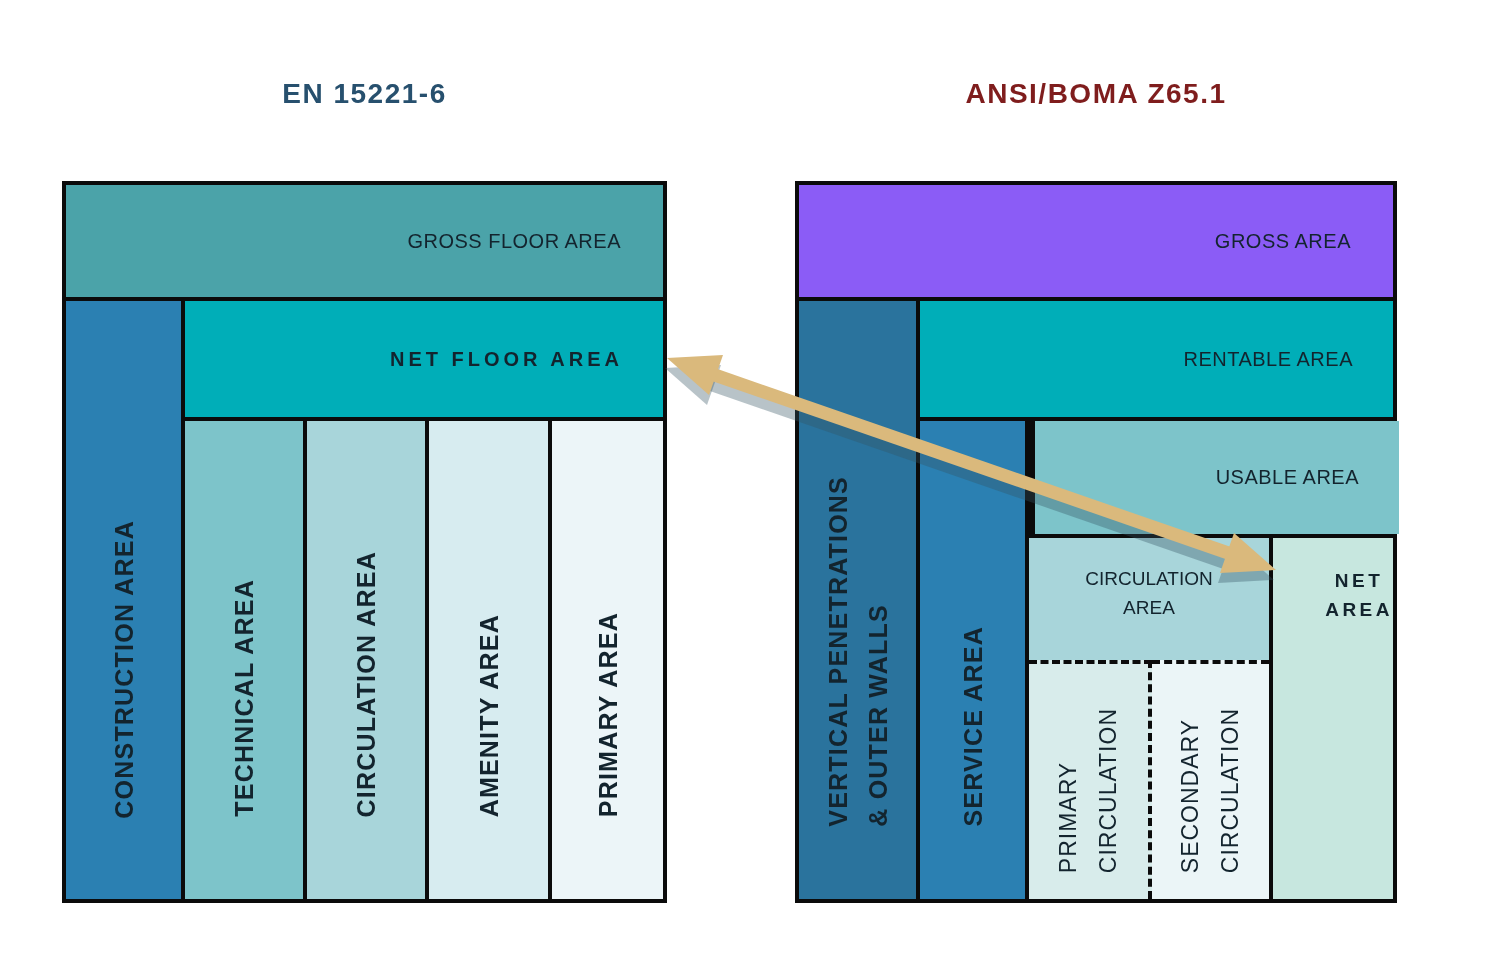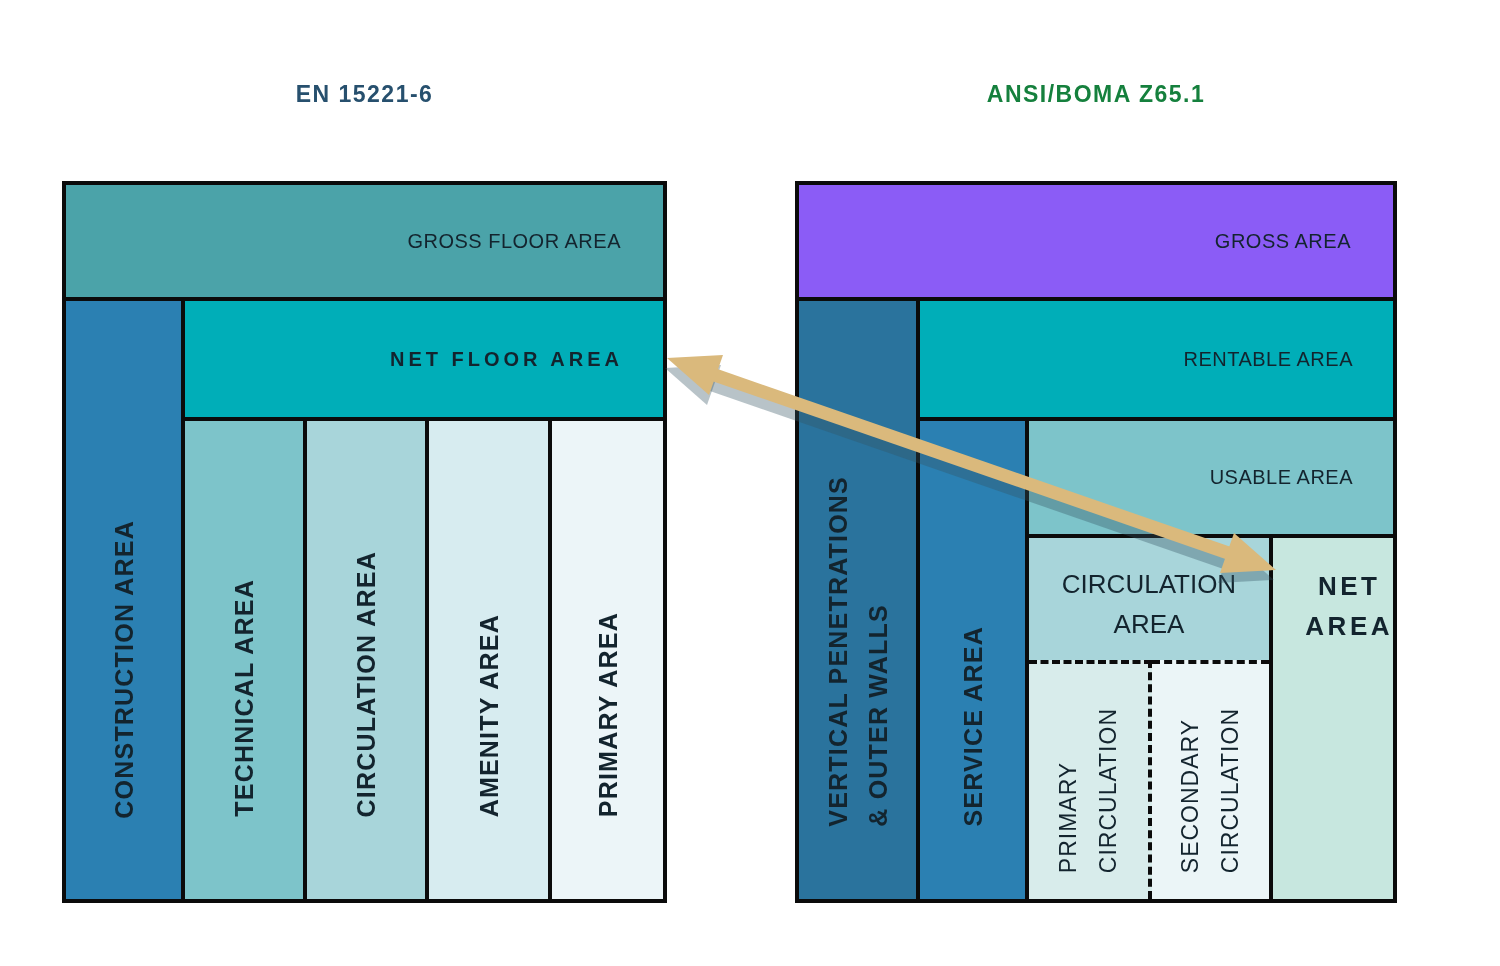--- a/index.html
+++ b/index.html
@@ -3,51 +3,51 @@
 <meta charset="utf-8">
 <style>
   html,body{margin:0;padding:0;}
   .page{
     position:relative;width:1500px;height:966px;overflow:hidden;
     background:#ffffff;
     font-family:"Liberation Sans","DejaVu Sans",sans-serif;
   }
   .title{
     position:absolute;top:72px;height:44px;line-height:44px;
-    text-align:center;font-size:23px;font-weight:700;letter-spacing:1.5px;
+    text-align:center;font-size:28px;font-weight:700;letter-spacing:1.5px;
   }
   .diagram{position:absolute;top:181px;height:722px;}
   .cell{position:absolute;display:flex;box-sizing:border-box;}
   
   .hcell{align-items:center;justify-content:flex-end;}
   .hlbl{font-size:20px;font-weight:400;letter-spacing:0.5px;white-space:nowrap;}
   .hlbl.strong{font-weight:700;letter-spacing:4px;}
   
   .vcell{align-items:flex-end;justify-content:center;}
   .vlbl{
     writing-mode:vertical-rl;transform:rotate(180deg);
     font-size:25px;font-weight:700;letter-spacing:1.2px;line-height:1.6;
     white-space:pre-line;
   }
   .vlbl.small{font-size:23px;font-weight:400;letter-spacing:1px;line-height:1.75;}
   
   .tcell{align-items:flex-start;justify-content:center;}
-  .tlbl{font-size:26px;line-height:1.55;text-align:center;white-space:pre-line;}
+  .tlbl{font-size:19px;line-height:1.55;text-align:center;white-space:pre-line;}
   .tlbl.strong{font-weight:700;letter-spacing:3.5px;}
   .dashed-top{border-top:4px dashed #0b0b0b;}
   .dashed-right{border-right:4px dashed #0b0b0b;}
   .arrow-overlay{position:absolute;left:0;top:0;width:1500px;height:966px;pointer-events:none;}
 </style>
 </head>
 <body>
 
 <div class="page" style="background-color: rgb(255, 255, 255);">
 
   <div class="title" style="left: 62px; width: 605px; color: rgb(39, 80, 110);">EN 15221-6</div>
-  <div class="title" style="left: 795px; width: 602px; color: #15803d;">ANSI/BOMA Z65.1</div>
+  <div class="title" style="left: 795px; width: 602px; color: #7f1d1d;">ANSI/BOMA Z65.1</div>
 
   <div class="diagram" style="left: 62px; width: 605px; background-color: rgb(11, 11, 11); color: rgb(19, 36, 46);">
 
     <div class="cell hcell" style="left: 4px; top: 4px; width: 597px; height: 112px; padding-right: 42px; background-color: rgb(75, 163, 169);">
       <span class="hlbl">GROSS FLOOR AREA</span>
     </div>
 
     <div class="cell vcell" style="left: 4px; top: 120px; width: 115px; height: 598px; padding-bottom: 80px; background-color: rgb(43, 128, 178);">
       <span class="vlbl">CONSTRUCTION AREA</span>
     </div>
@@ -85,21 +85,21 @@
     </div>
 
     <div class="cell hcell" style="left: 125px; top: 120px; width: 473px; height: 116px; padding-right: 40px; background-color: rgb(0, 174, 184);">
       <span class="hlbl">RENTABLE AREA</span>
     </div>
 
     <div class="cell vcell" style="left: 125px; top: 240px; width: 105px; height: 478px; padding-bottom: 72px; background-color: rgb(43, 128, 178);">
       <span class="vlbl">SERVICE AREA</span>
     </div>
 
-    <div class="cell hcell" style="left: 234px; top: 240px; width: 364px; height: 113px; padding-right: 40px; background-color: rgb(125, 196, 202);">
+    <div class="cell hcell" style="left: 240px; top: 240px; width: 364px; height: 113px; padding-right: 40px; background-color: rgb(125, 196, 202);">
       <span class="hlbl">USABLE AREA</span>
     </div>
 
     <div class="cell tcell" style="left: 234px; top: 357px; width: 240px; height: 361px; padding-top: 26px; background-color: rgb(168, 213, 218);">
       <span class="tlbl">CIRCULATION
 AREA</span>
 
       <div class="cell vcell dashed-top dashed-right" style="left: 0px; bottom: 0px; width: 123px; height: 239px; padding-bottom: 26px; background-color: rgb(216, 236, 235); border-color: rgb(11, 11, 11);">
         <span class="vlbl small">PRIMARY
 CIRCULATION</span>

